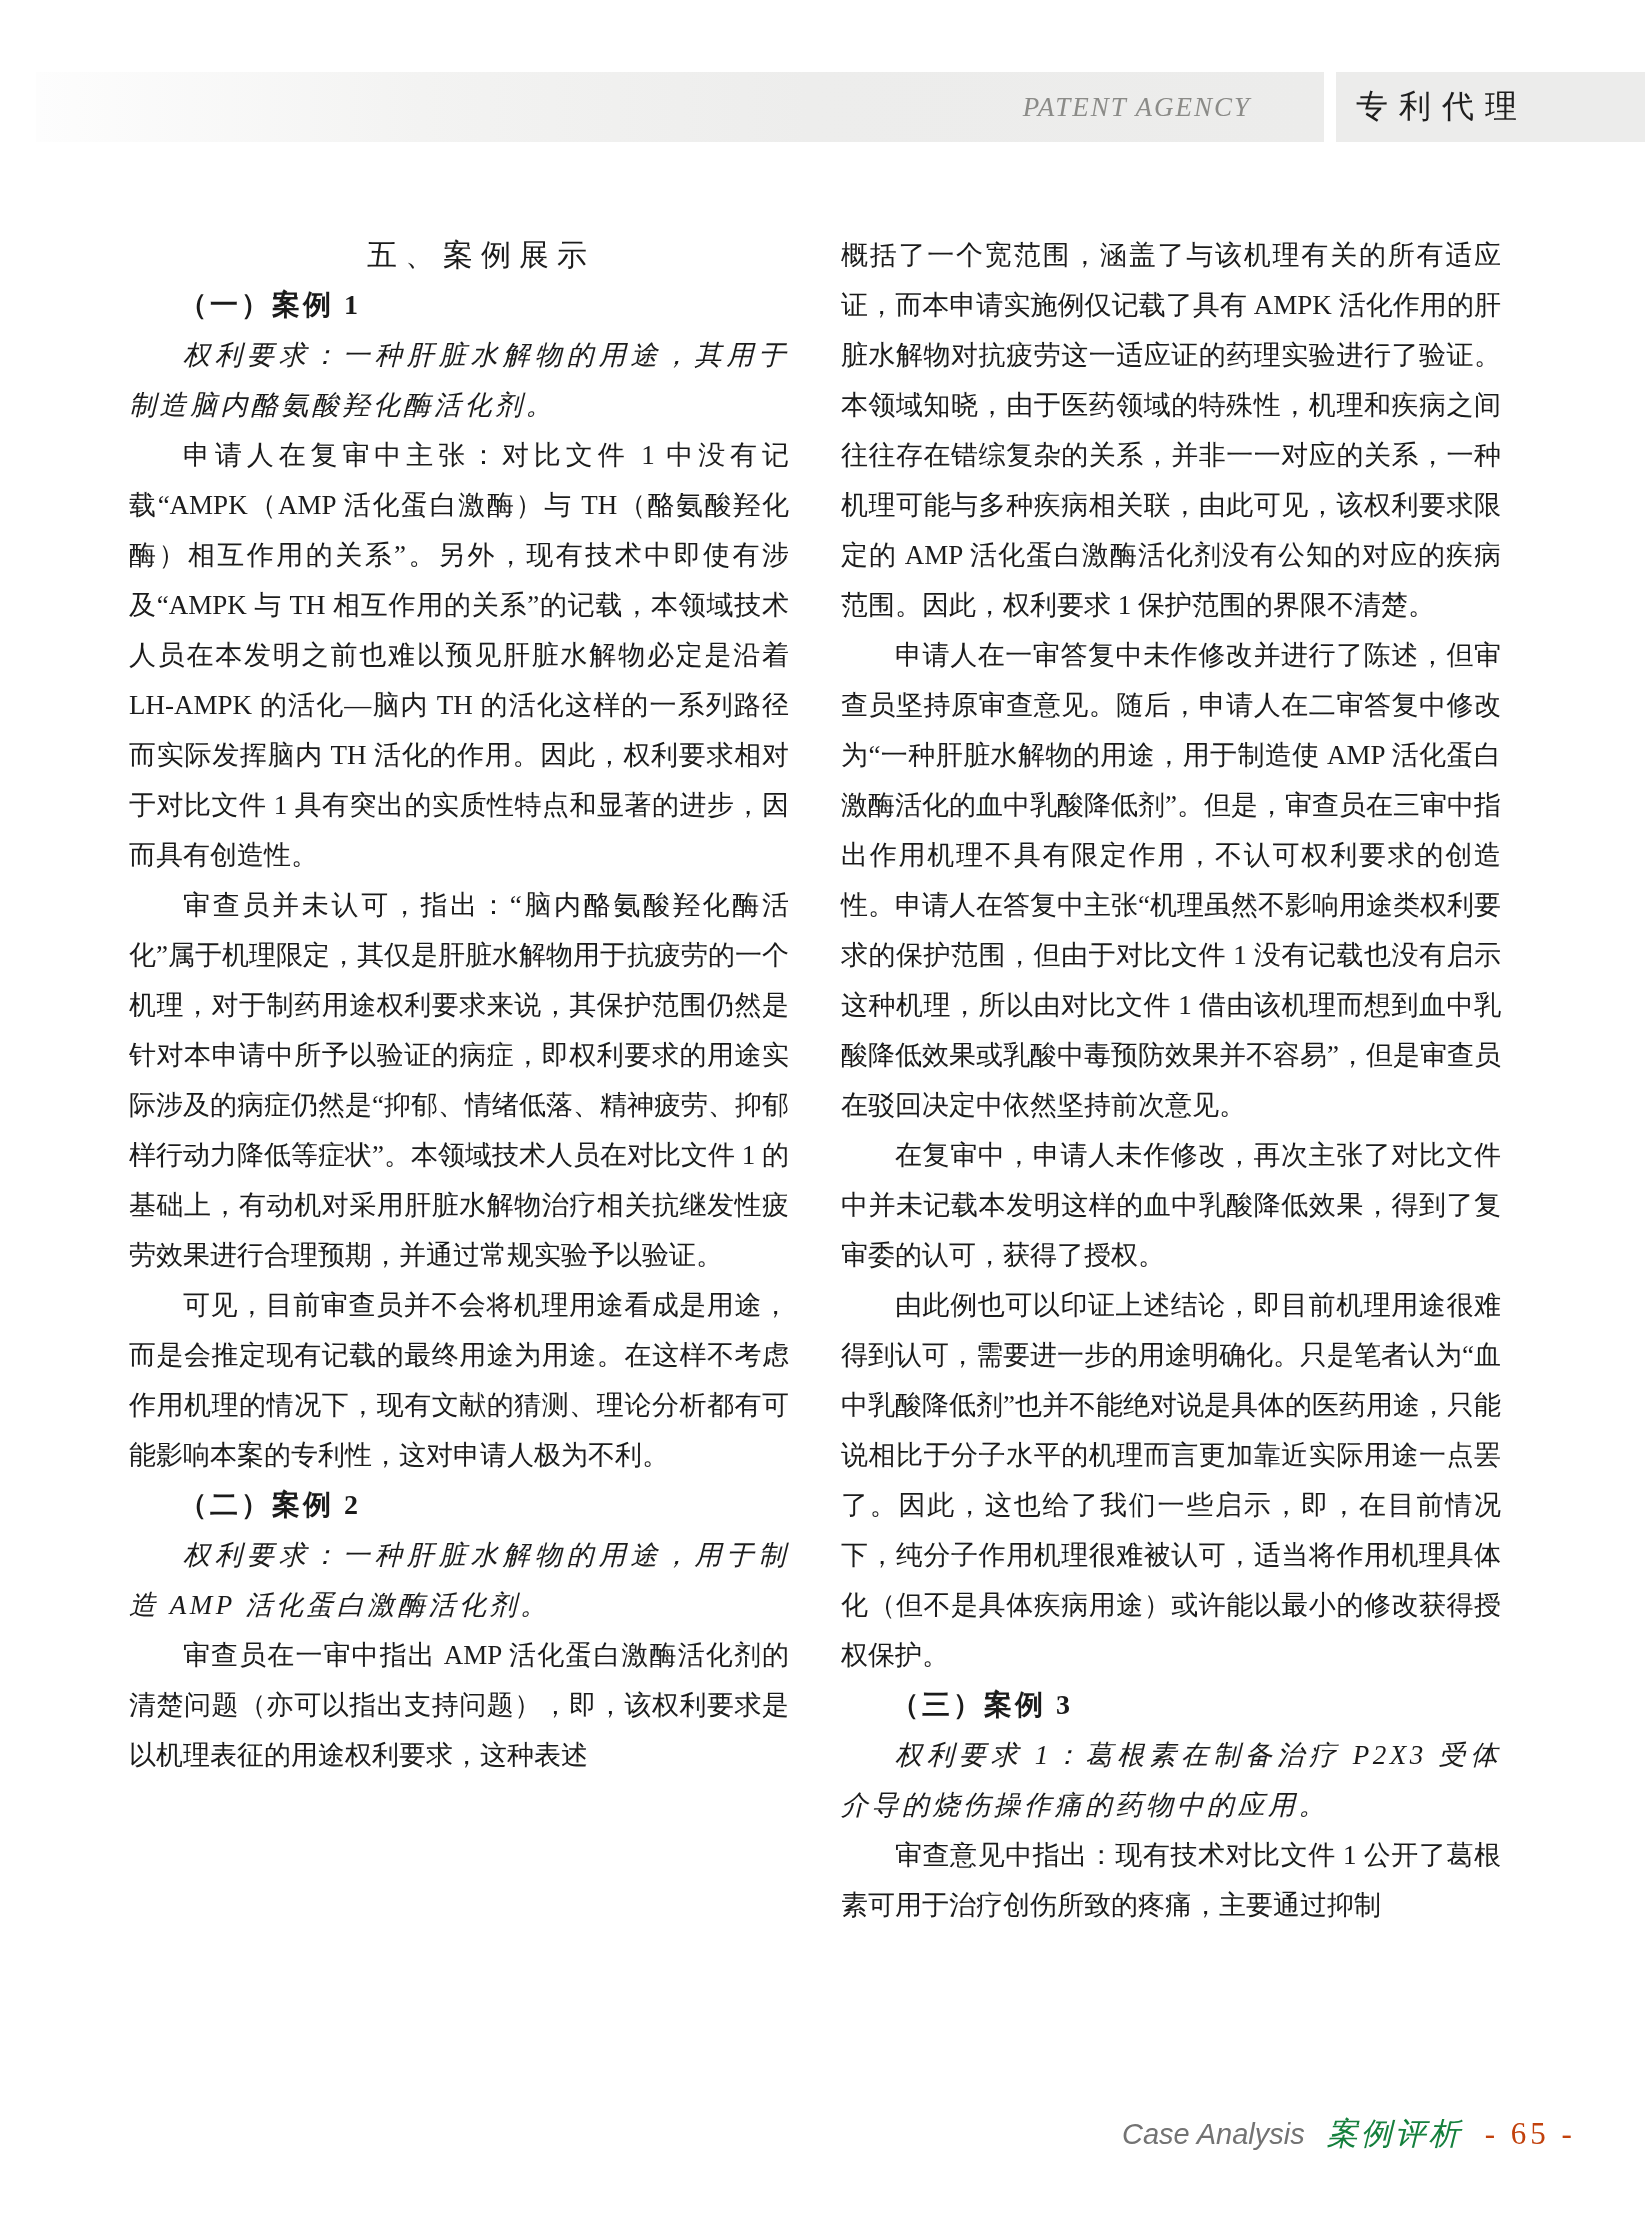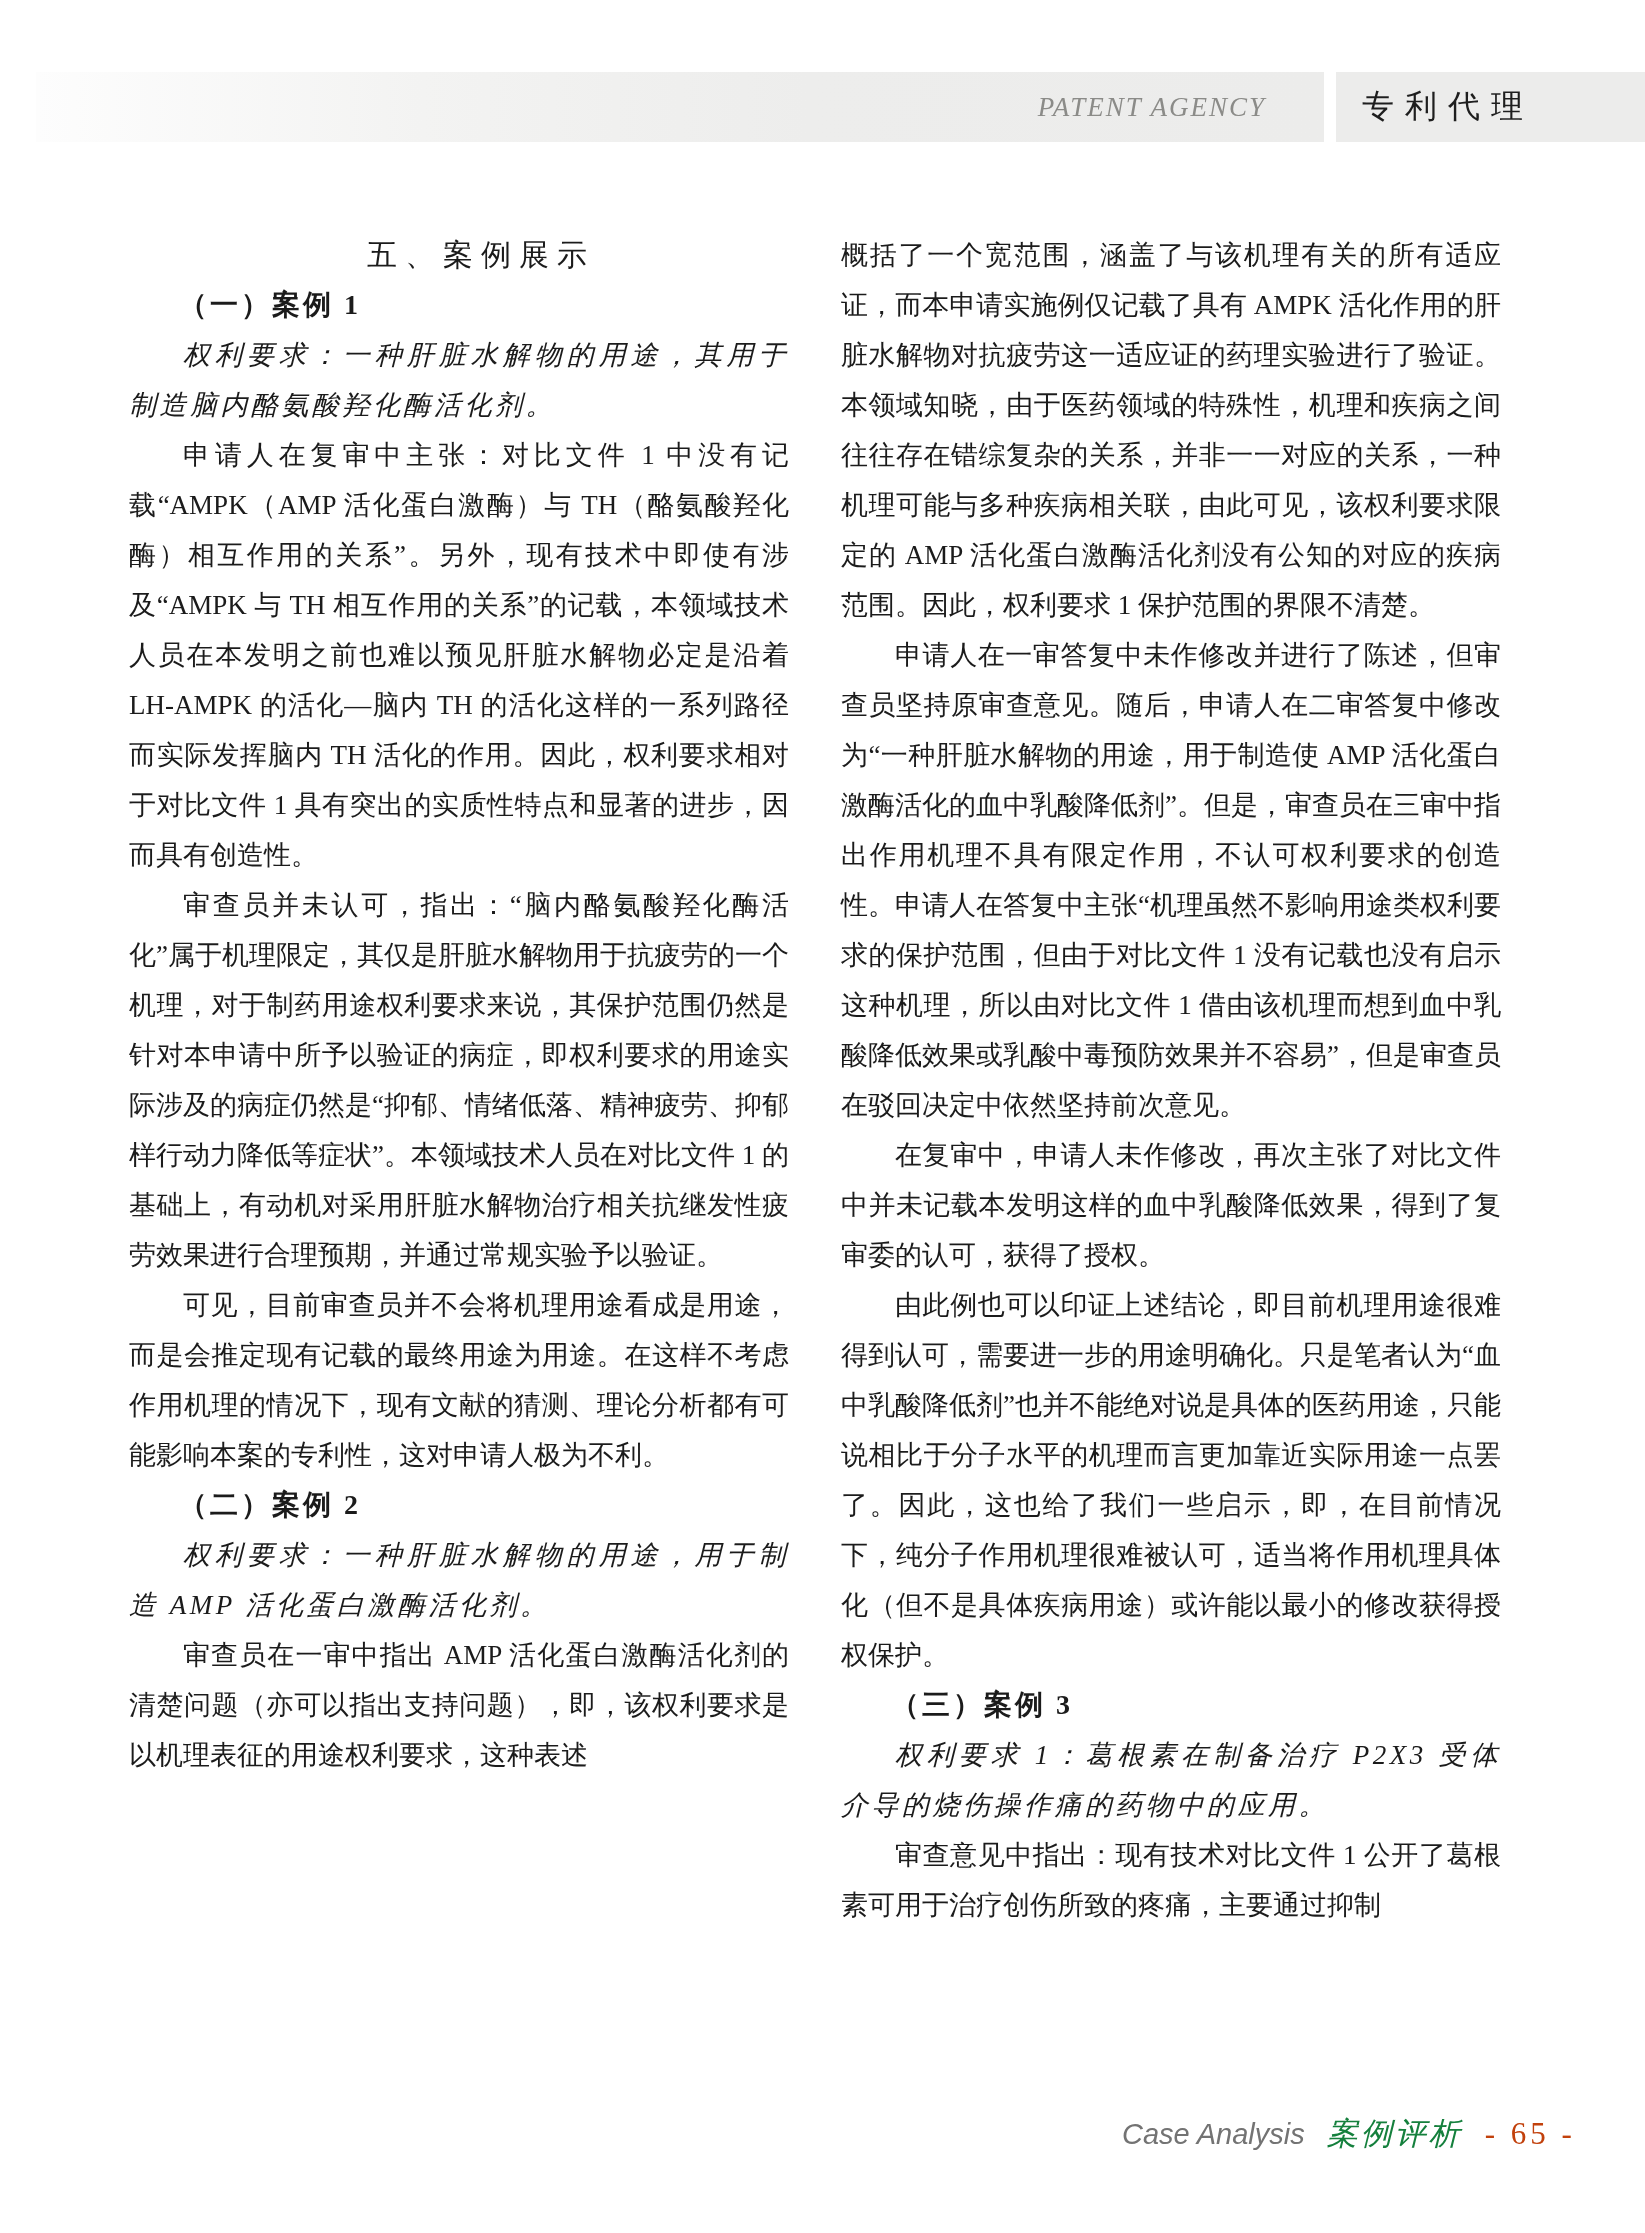--- a/index.html
+++ b/index.html
@@ -6,30 +6,30 @@
   body{
     width:1646px;height:2234px;position:relative;background:#ffffff;
     font-family:"Liberation Serif","DejaVu Serif",serif;
     color:#1b1b1b;overflow:hidden;
   }
   
   .header-bar{
     position:absolute;left:36px;top:72px;width:1288px;height:70px;
     background:linear-gradient(90deg,#fdfdfd 0%,#f3f3f2 30%,#ededec 60%,#ececeb 100%);
     display:flex;align-items:center;justify-content:flex-end;
-    padding-right:58px;box-sizing:border-box;
+    padding-right:73px;box-sizing:border-box;
   }
   .journal-name{
     font-family:"Liberation Serif","DejaVu Serif",serif;
     font-style:italic;font-size:27px;letter-spacing:2px;color:#8b8b88;
   }
   .section-tab{
     position:absolute;left:1336px;top:72px;width:309px;height:70px;
     background:#ececeb;display:flex;align-items:center;
-    padding-left:26px;box-sizing:border-box;
+    padding-left:20px;box-sizing:border-box;
   }
   .section-tab-label{
     font-size:32px;letter-spacing:11px;color:#1e1e1e;font-weight:500;
   }
   
   .column{
     position:absolute;top:230px;width:660px;
     font-size:27px;line-height:50px;text-align:justify;
   }
   .column-left{left:129px;}

